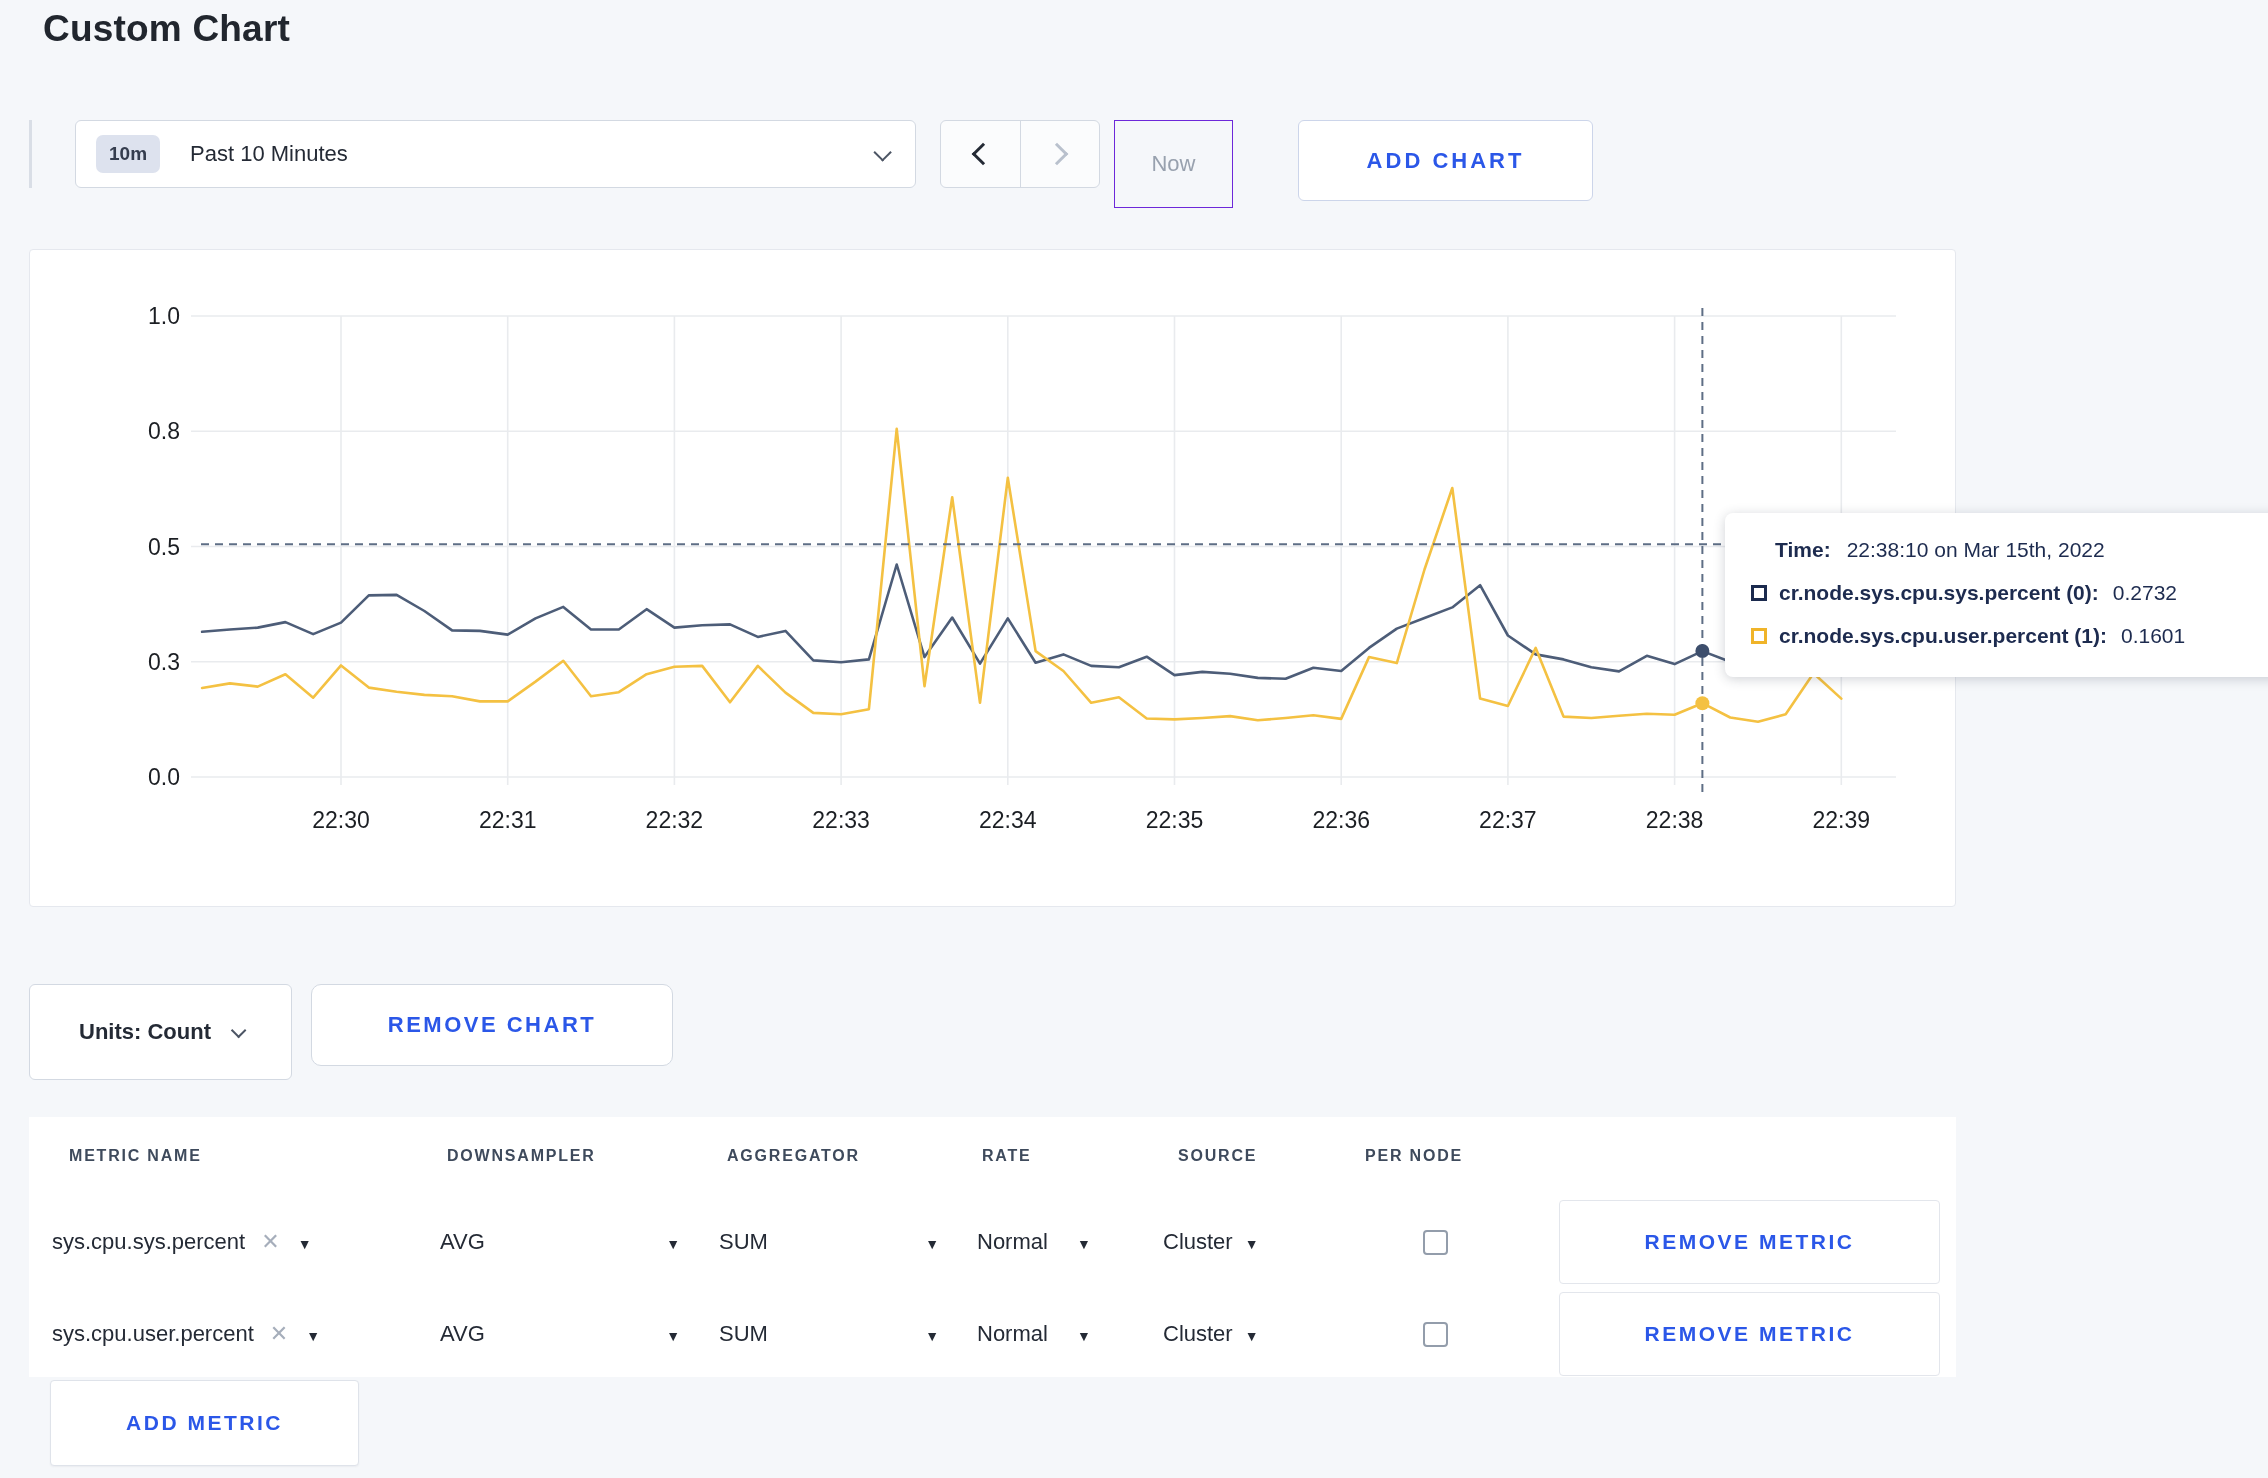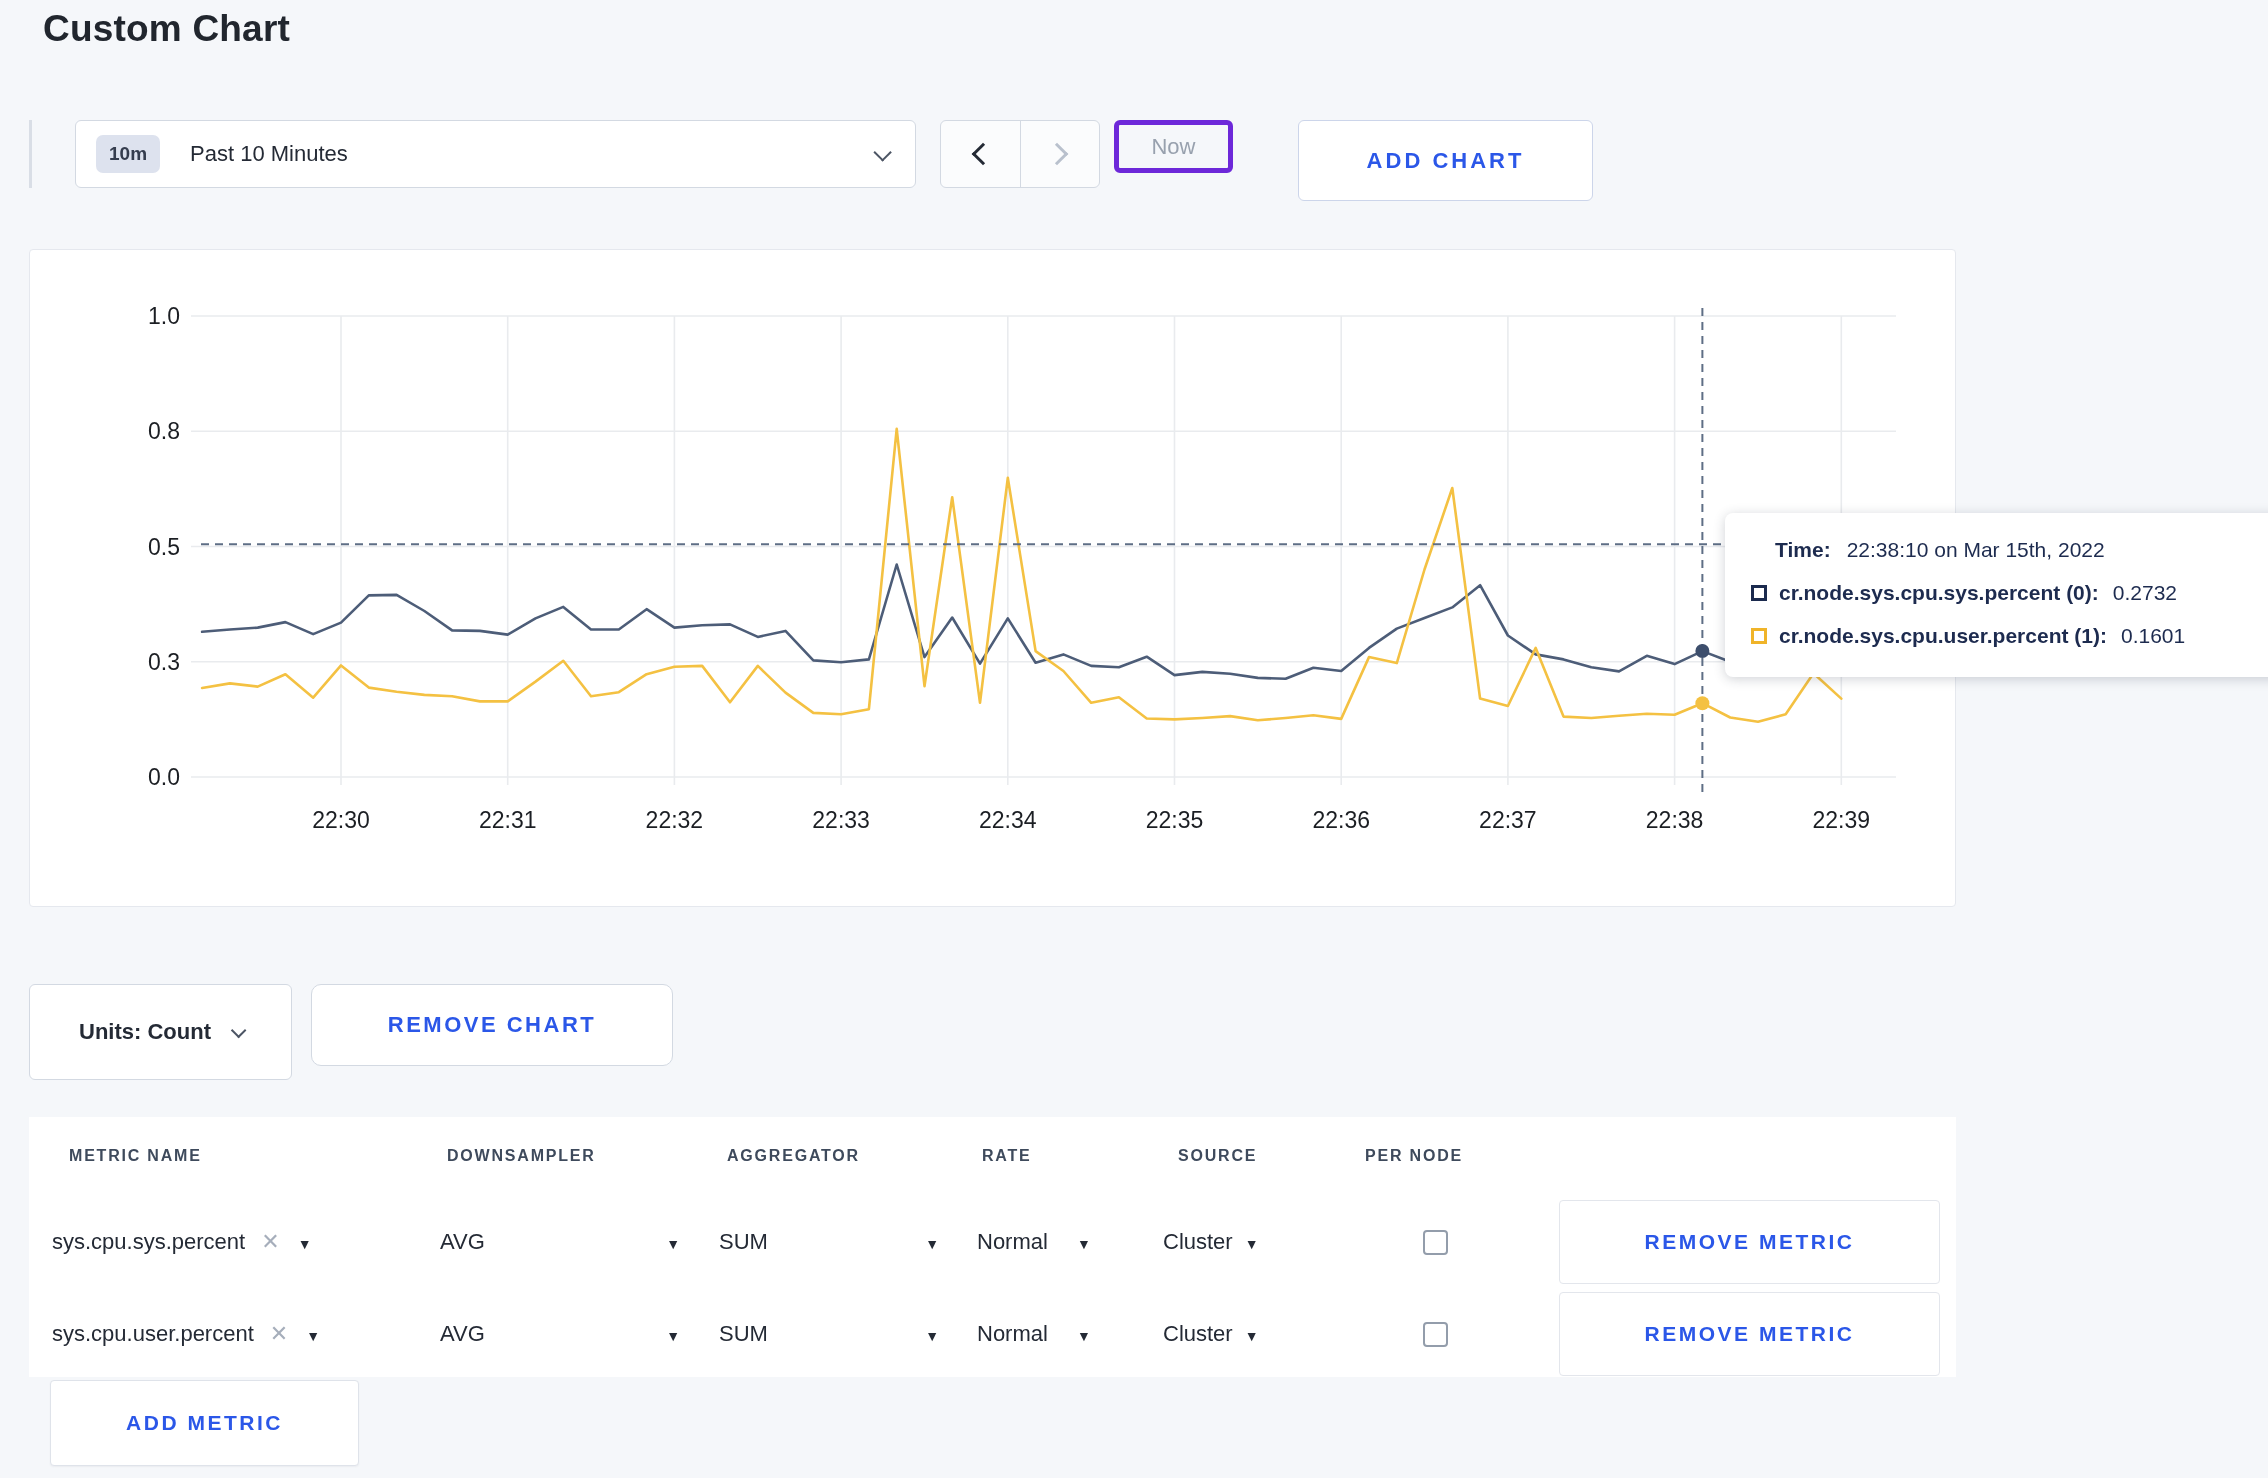--- a/index.html
+++ b/index.html
@@ -40,22 +40,22 @@
 
   .pager { left:940px; top:120px; width:160px; height:68px;
     border:1px solid #d3d9e2; border-radius:6px; display:flex; background:#fbfcfd; }
   .pager-btn { flex:1; display:flex; align-items:center; justify-content:center; cursor:pointer; }
   .pager-btn + .pager-btn { border-left:1px solid #d3d9e2; }
   .chev-left { width:16px; height:16px; border-left:3.5px solid #242a35; border-bottom:3.5px solid #242a35;
     transform:rotate(45deg); margin-left:6px; }
   .chev-right { width:16px; height:16px; border-right:3px solid #b9c1cd; border-top:3px solid #b9c1cd;
     transform:rotate(45deg); margin-right:6px; }
 
-  .now-btn { left:1114px; top:120px; width:119px; height:53px;
-    border:5px solid #6d28d9; border-radius:6px; display:flex; align-items:center; justify-content:center;
+  .now-btn { left:1114px; top:120px; width:119px; height:88px;
+    border:1px solid #6d28d9; border-radius:0; display:flex; align-items:center; justify-content:center;
     color:#98a1ae; font-size:22px; cursor:pointer; }
 
   .add-chart-btn { left:1298px; top:120px; width:295px; height:81px;
     background:#fff; border:1px solid #ccd5ea; border-radius:6px;
     display:flex; align-items:center; justify-content:center;
     color:#2b57e8; font-size:22px; font-weight:bold; letter-spacing:3px; cursor:pointer; }
 
   
   .chart-card { left:29px; top:249px; width:1927px; height:658px;
     background:#fff; border:1px solid #e5e8ee; border-radius:4px; }

